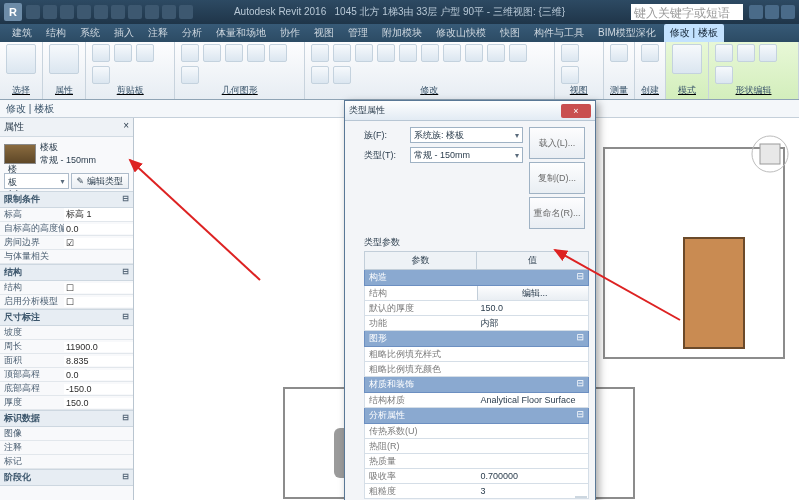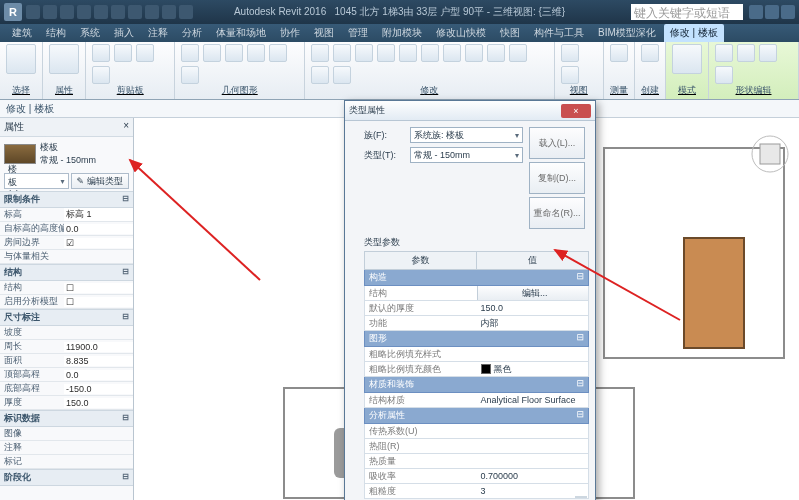--- a/index.html
+++ b/index.html
@@ -417,24 +417,20 @@
             <span>⊟</span>
           </div>
           <div class="grow">
             <div class="gk">粗略比例填充样式</div>
             <div class="gv">
               <span></span>
             </div>
           </div>
           <div class="grow">
             <div class="gk">粗略比例填充颜色</div>
-            <div class="gv">
-              <span class="colorbox"></span>
-              <span>黑色</span>
-            </div>
           </div>
           <div class="gsect">
             <span>材质和装饰</span>
             <span>⊟</span>
           </div>
           <div class="grow">
             <div class="gk">结构材质</div>
             <div class="gv">
               <span>Analytical Floor Surface</span>
             </div>

